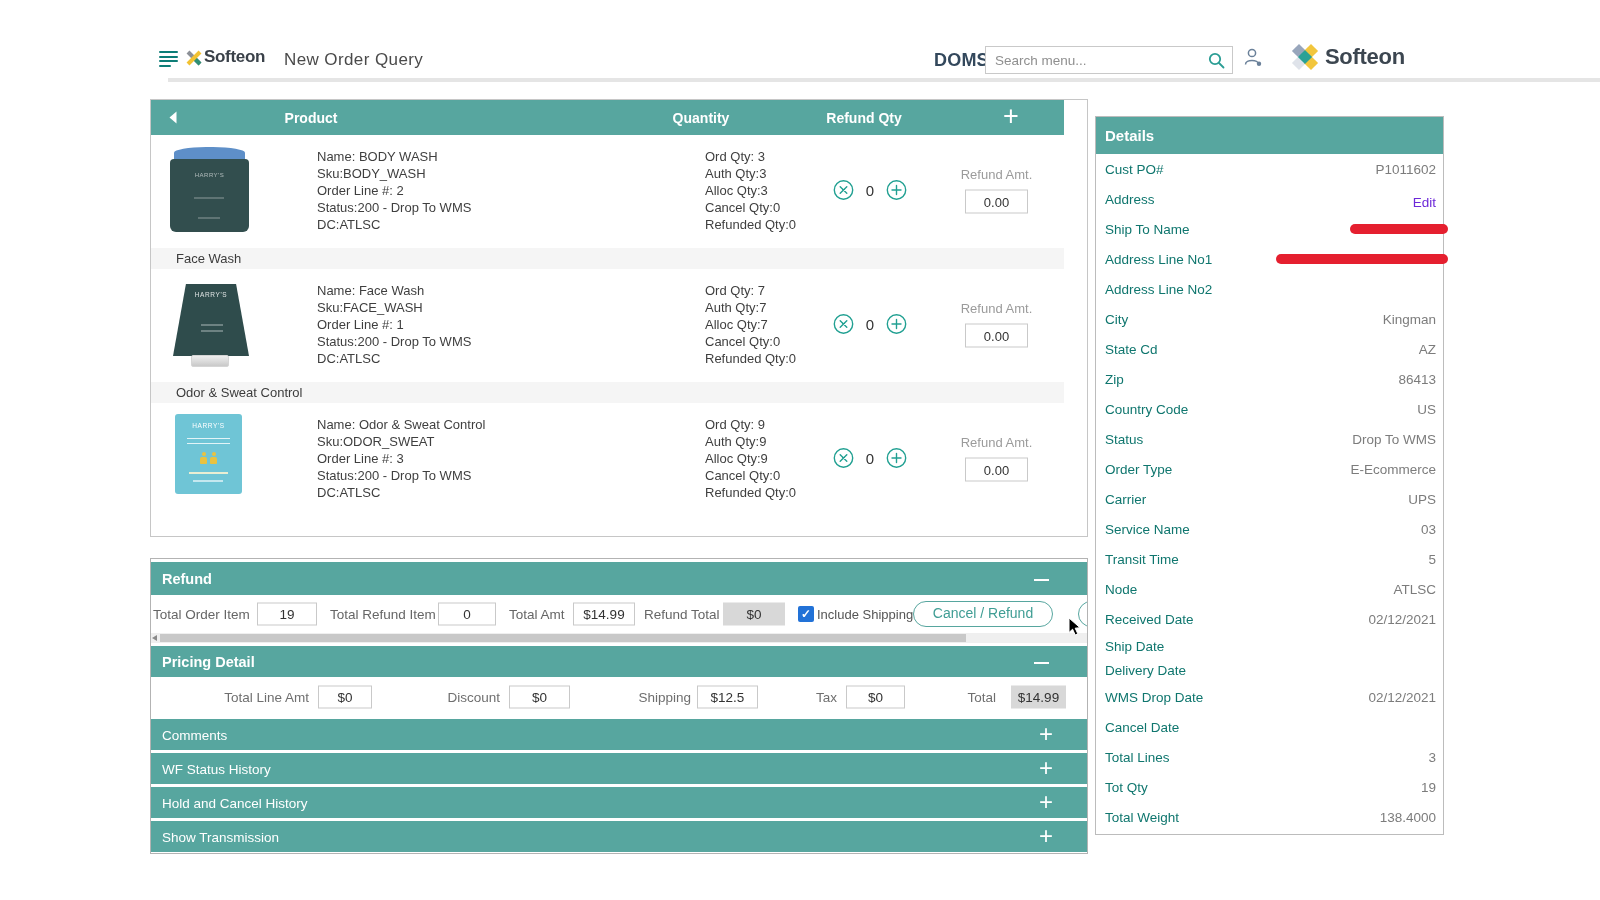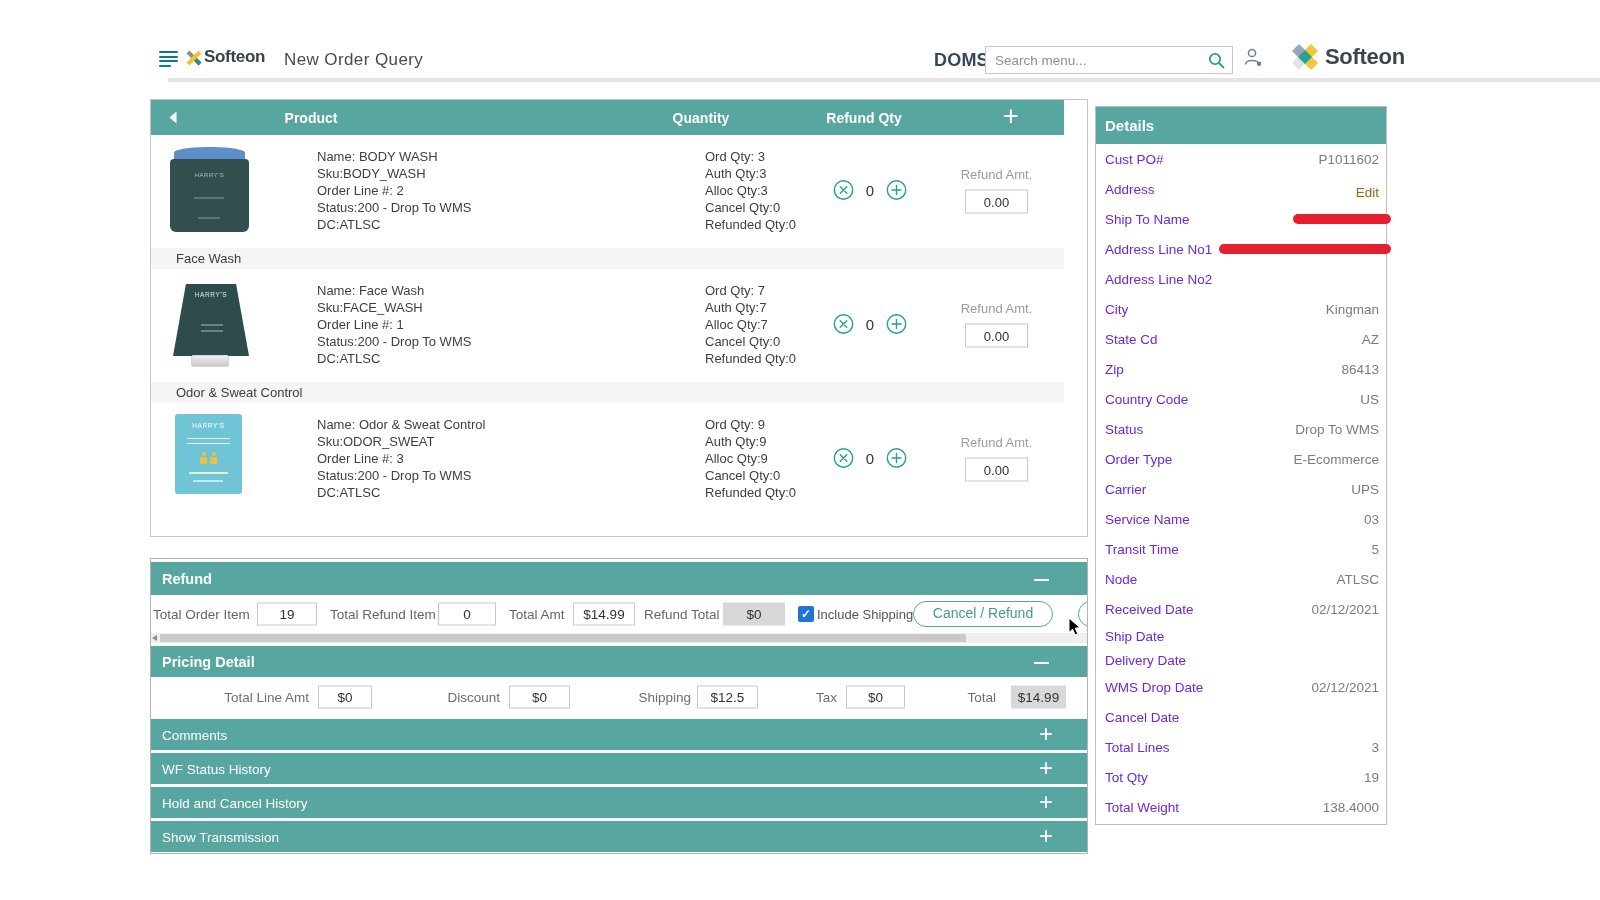--- a/index.html
+++ b/index.html
@@ -94,28 +94,28 @@
 #pf-l1{left:8px;width:150px;} #pf-i1{left:167px;width:54px;}
 #pf-l2{left:230px;width:119px;} #pf-i2{left:358px;width:61px;}
 #pf-l3{left:420px;width:120px;} #pf-i3{left:546px;width:61px;}
 #pf-l4{left:566px;width:120px;} #pf-i4{left:695px;width:59px;}
 #pf-l5{left:716px;width:129px;} #pf-b5{left:860px;width:55px;}
 .cbar{height:31px;background:#57a69f;position:relative;margin-top:3px;cursor:pointer;}
 .cbar:first-of-type{margin-top:4px;}
 .cbar .ctitle{position:absolute;left:11px;top:50%;transform:translateY(-50%);color:#fff;font-size:13.5px;}
 .plusic{position:absolute;right:34px;top:50%;transform:translate(0,-54%);color:#fff;font-size:24px;font-weight:100;cursor:pointer;}
 
-#details{position:absolute;left:1095px;top:106px;width:292px;border:1px solid #bcbcbc;background:#fff;padding-bottom:2px;}
+#details{position:absolute;left:1095px;top:116px;width:349px;border:1px solid #bcbcbc;background:#fff;padding-bottom:2px;}
 #dhead{height:37px;background:#57a69f;color:#fff;display:flex;align-items:center;}
 #dhead span{margin-left:9px;font-size:15px;font-weight:bold;}
 .drow{height:30px;display:flex;align-items:center;justify-content:space-between;padding:0 7px 0 9px;position:relative;font-size:13.5px;}
 .drow.compact{height:24px;}
-.dlabel{color:#6d28d9;white-space:nowrap;}
+.dlabel{color:#0f766e;white-space:nowrap;}
 .dvalue{color:#7c7c7c;white-space:nowrap;}
-.dvalue.link{color:#a16207;cursor:pointer;margin-top:6px;}
+.dvalue.link{color:#6d28d9;cursor:pointer;margin-top:6px;}
 .redact{position:absolute;right:-5px;top:50%;transform:translateY(-50%);height:10px;border-radius:5px;background:#e51f2f;}
 #cursor{position:absolute;left:1068px;top:617px;z-index:50;}
 </style>
 </head>
 <body>
 
 <div id="hamburger">
     <span></span>
     <span></span>
     <span></span>

